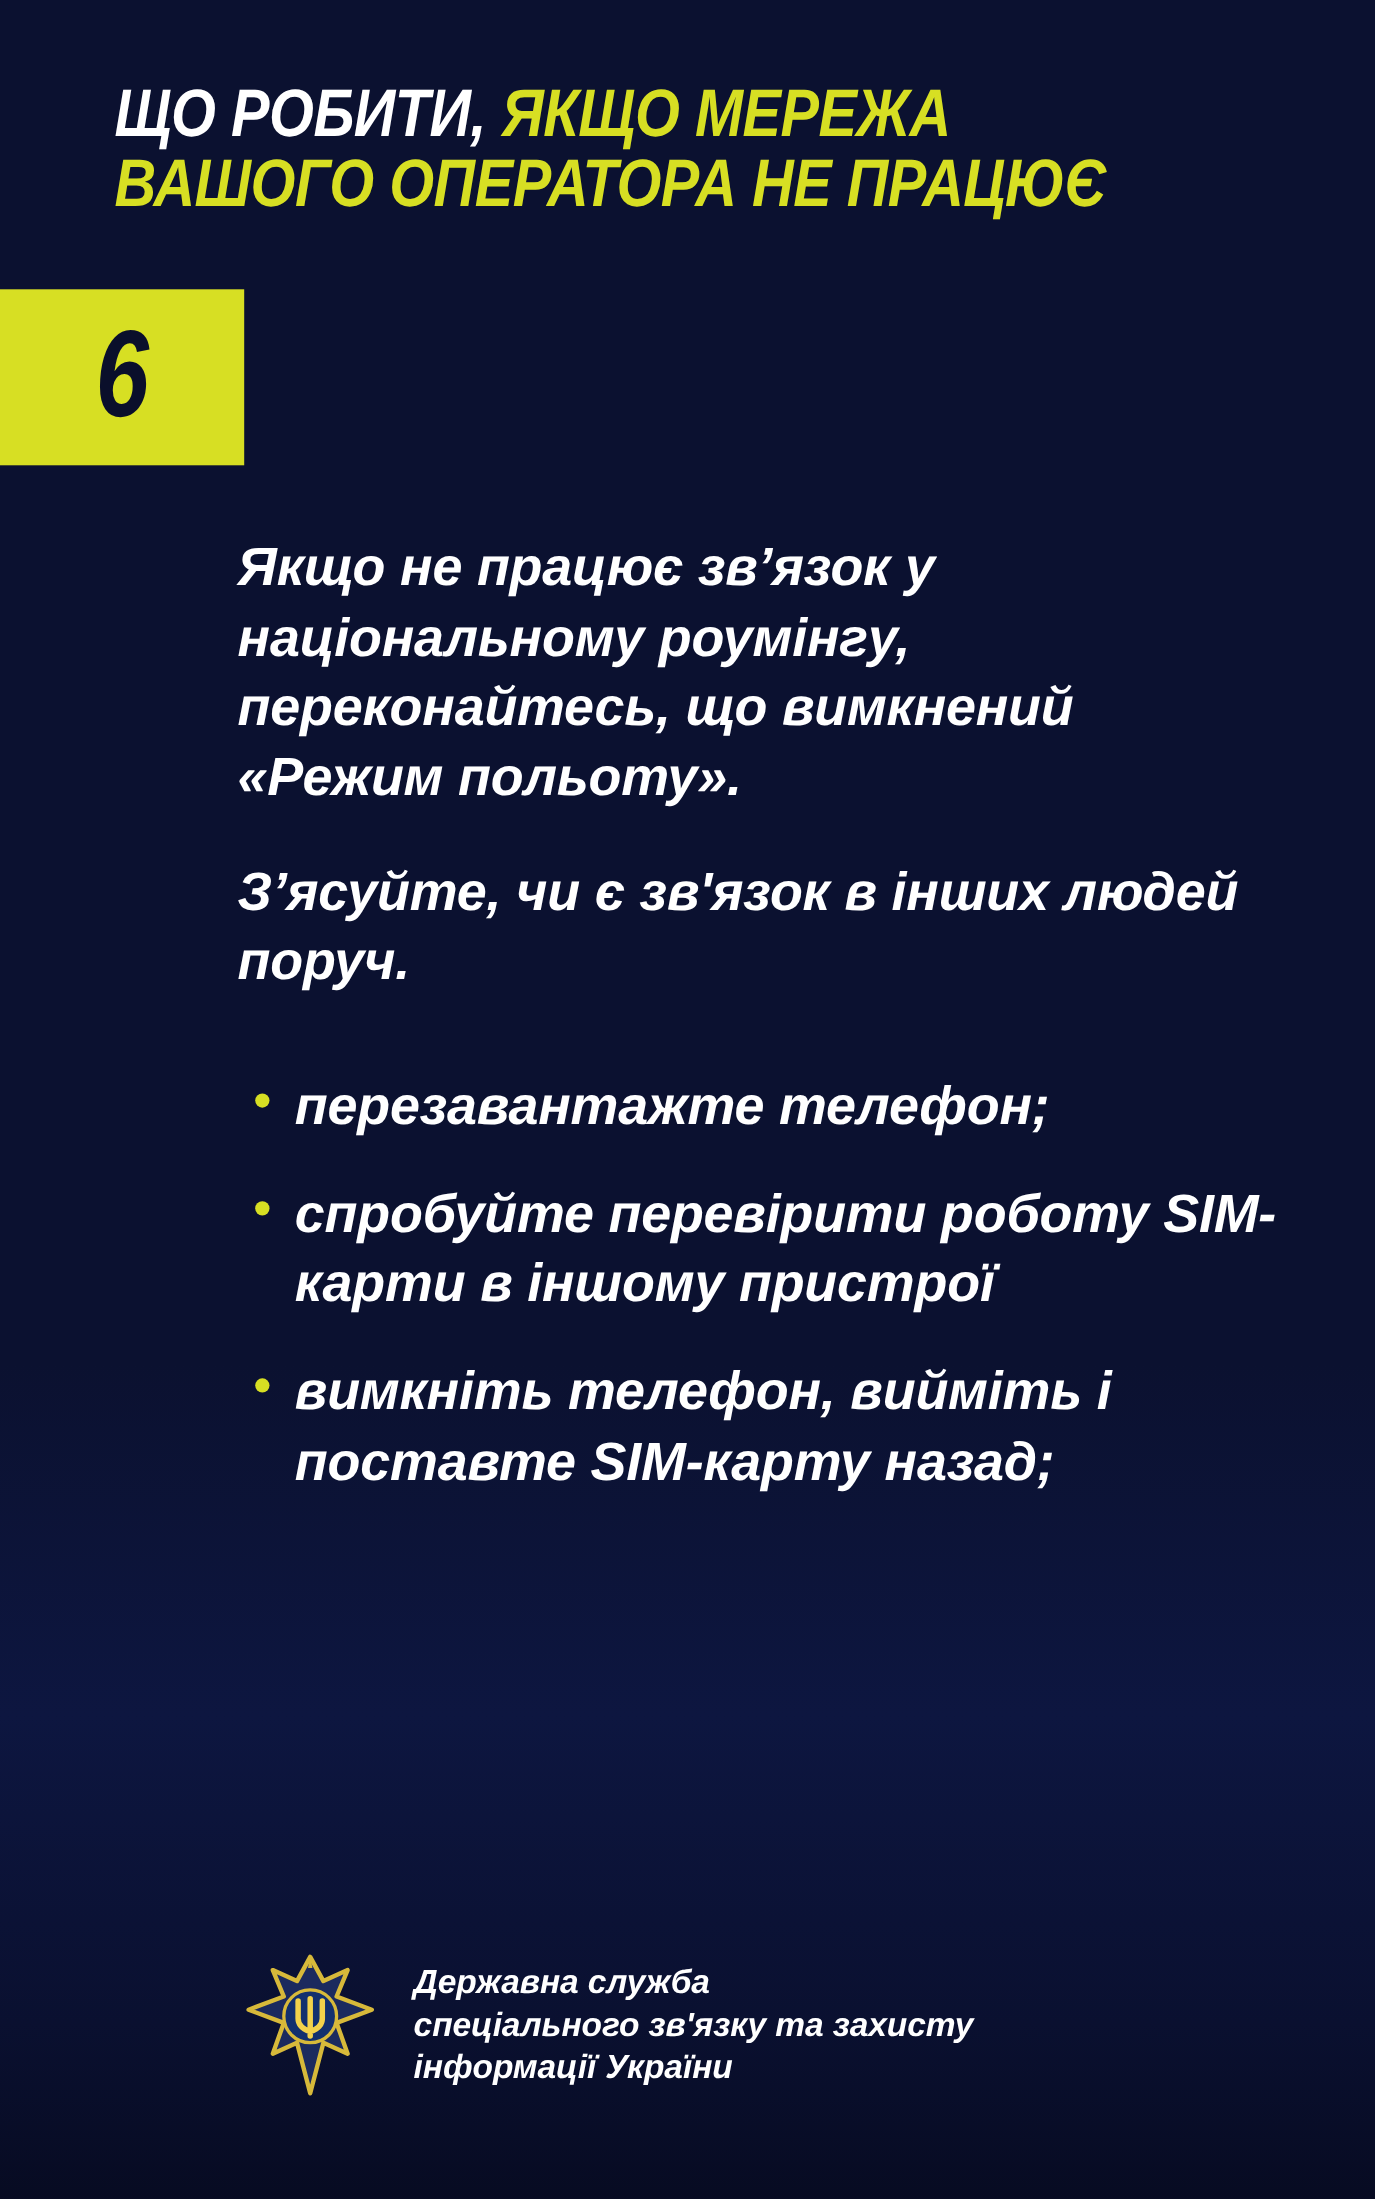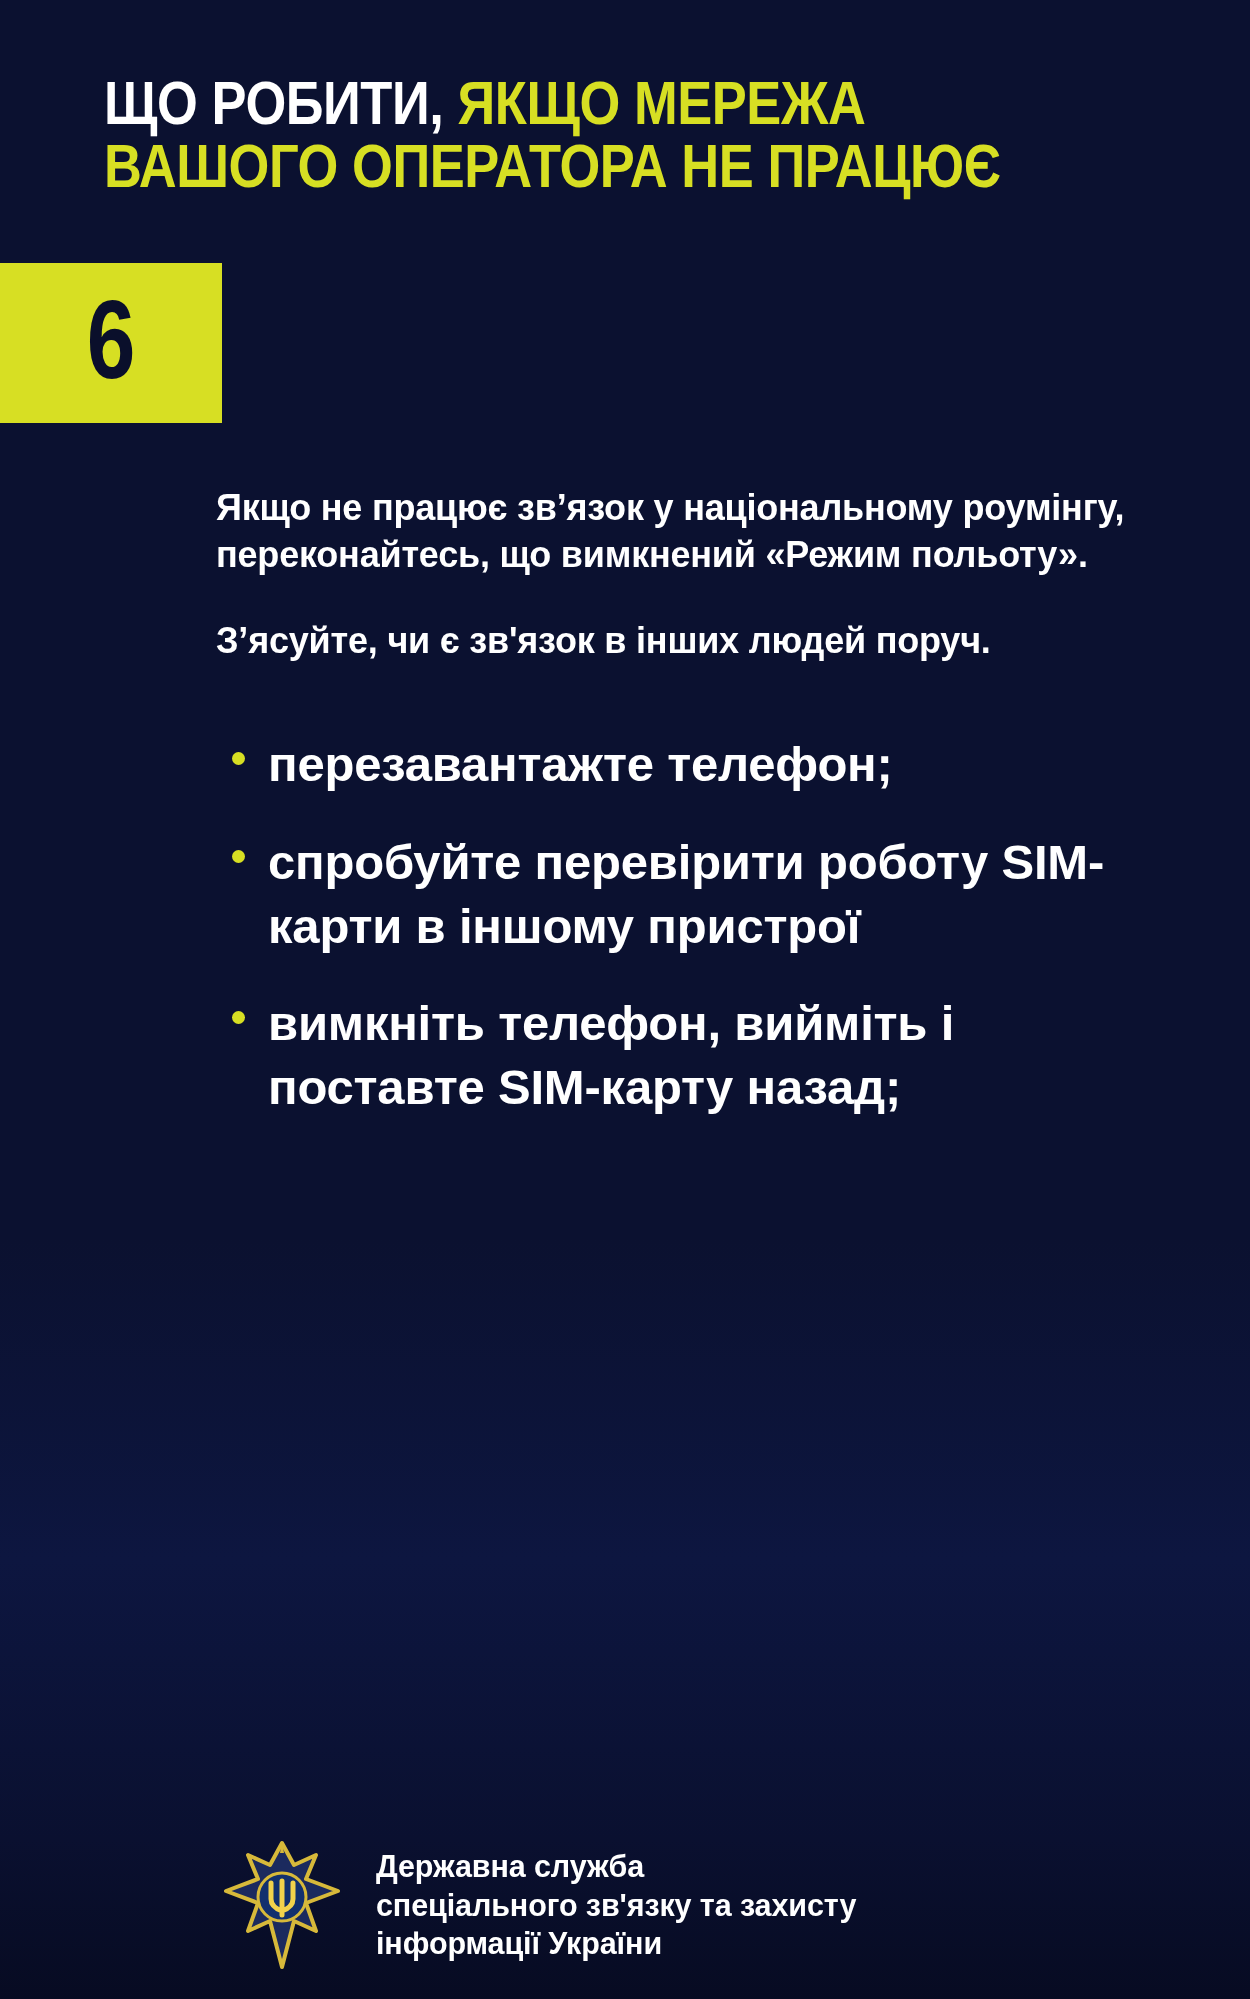--- a/index.html
+++ b/index.html
@@ -16,20 +16,21 @@
     position: relative;
   }
   .poster {
     position: relative;
     width: 1250px;
     height: 1999px;
     background: linear-gradient(180deg, #0b1130 0%, #0b1130 62%, #0d1640 78%, #0a1030 92%, #070b22 100%);
     box-sizing: border-box;
     display: flex;
     flex-direction: column;
+    font-style: italic;
   }
 
   
   .title-block {
     padding: 72px 52px 0 104px;
   }
   .title-line {
     font-family: "Liberation Sans", sans-serif;
     font-weight: bold;
     font-size: 61px;
@@ -66,21 +67,21 @@
     display: block;
     padding-bottom: 6px;
   }
 
   
   .body-block {
     padding: 62px 80px 0 216px;
     flex: 1 1 auto;
   }
   .para {
-    font-size: 36px;
+    font-size: 49px;
     font-weight: bold;
     line-height: 1.30;
     color: #ffffff;
     margin: 0 0 40px 0;
     letter-spacing: -0.2px;
   }
   .para.tight { margin-bottom: 68px; }
   .para.small-gap { margin-bottom: 36px; }
 
   ul.bullets {
@@ -105,21 +106,21 @@
     height: 13px;
     border-radius: 50%;
     background: #d7df23;
   }
 
   
   .footer {
     display: flex;
     align-items: center;
     gap: 34px;
-    padding: 0 60px 28px 222px;
+    padding: 0 60px 92px 222px;
     margin-top: auto;
   }
   .emblem {
     width: 120px;
     height: 132px;
     flex: 0 0 auto;
     position: relative;
   }
   .footer-text {
     font-size: 30.5px;

